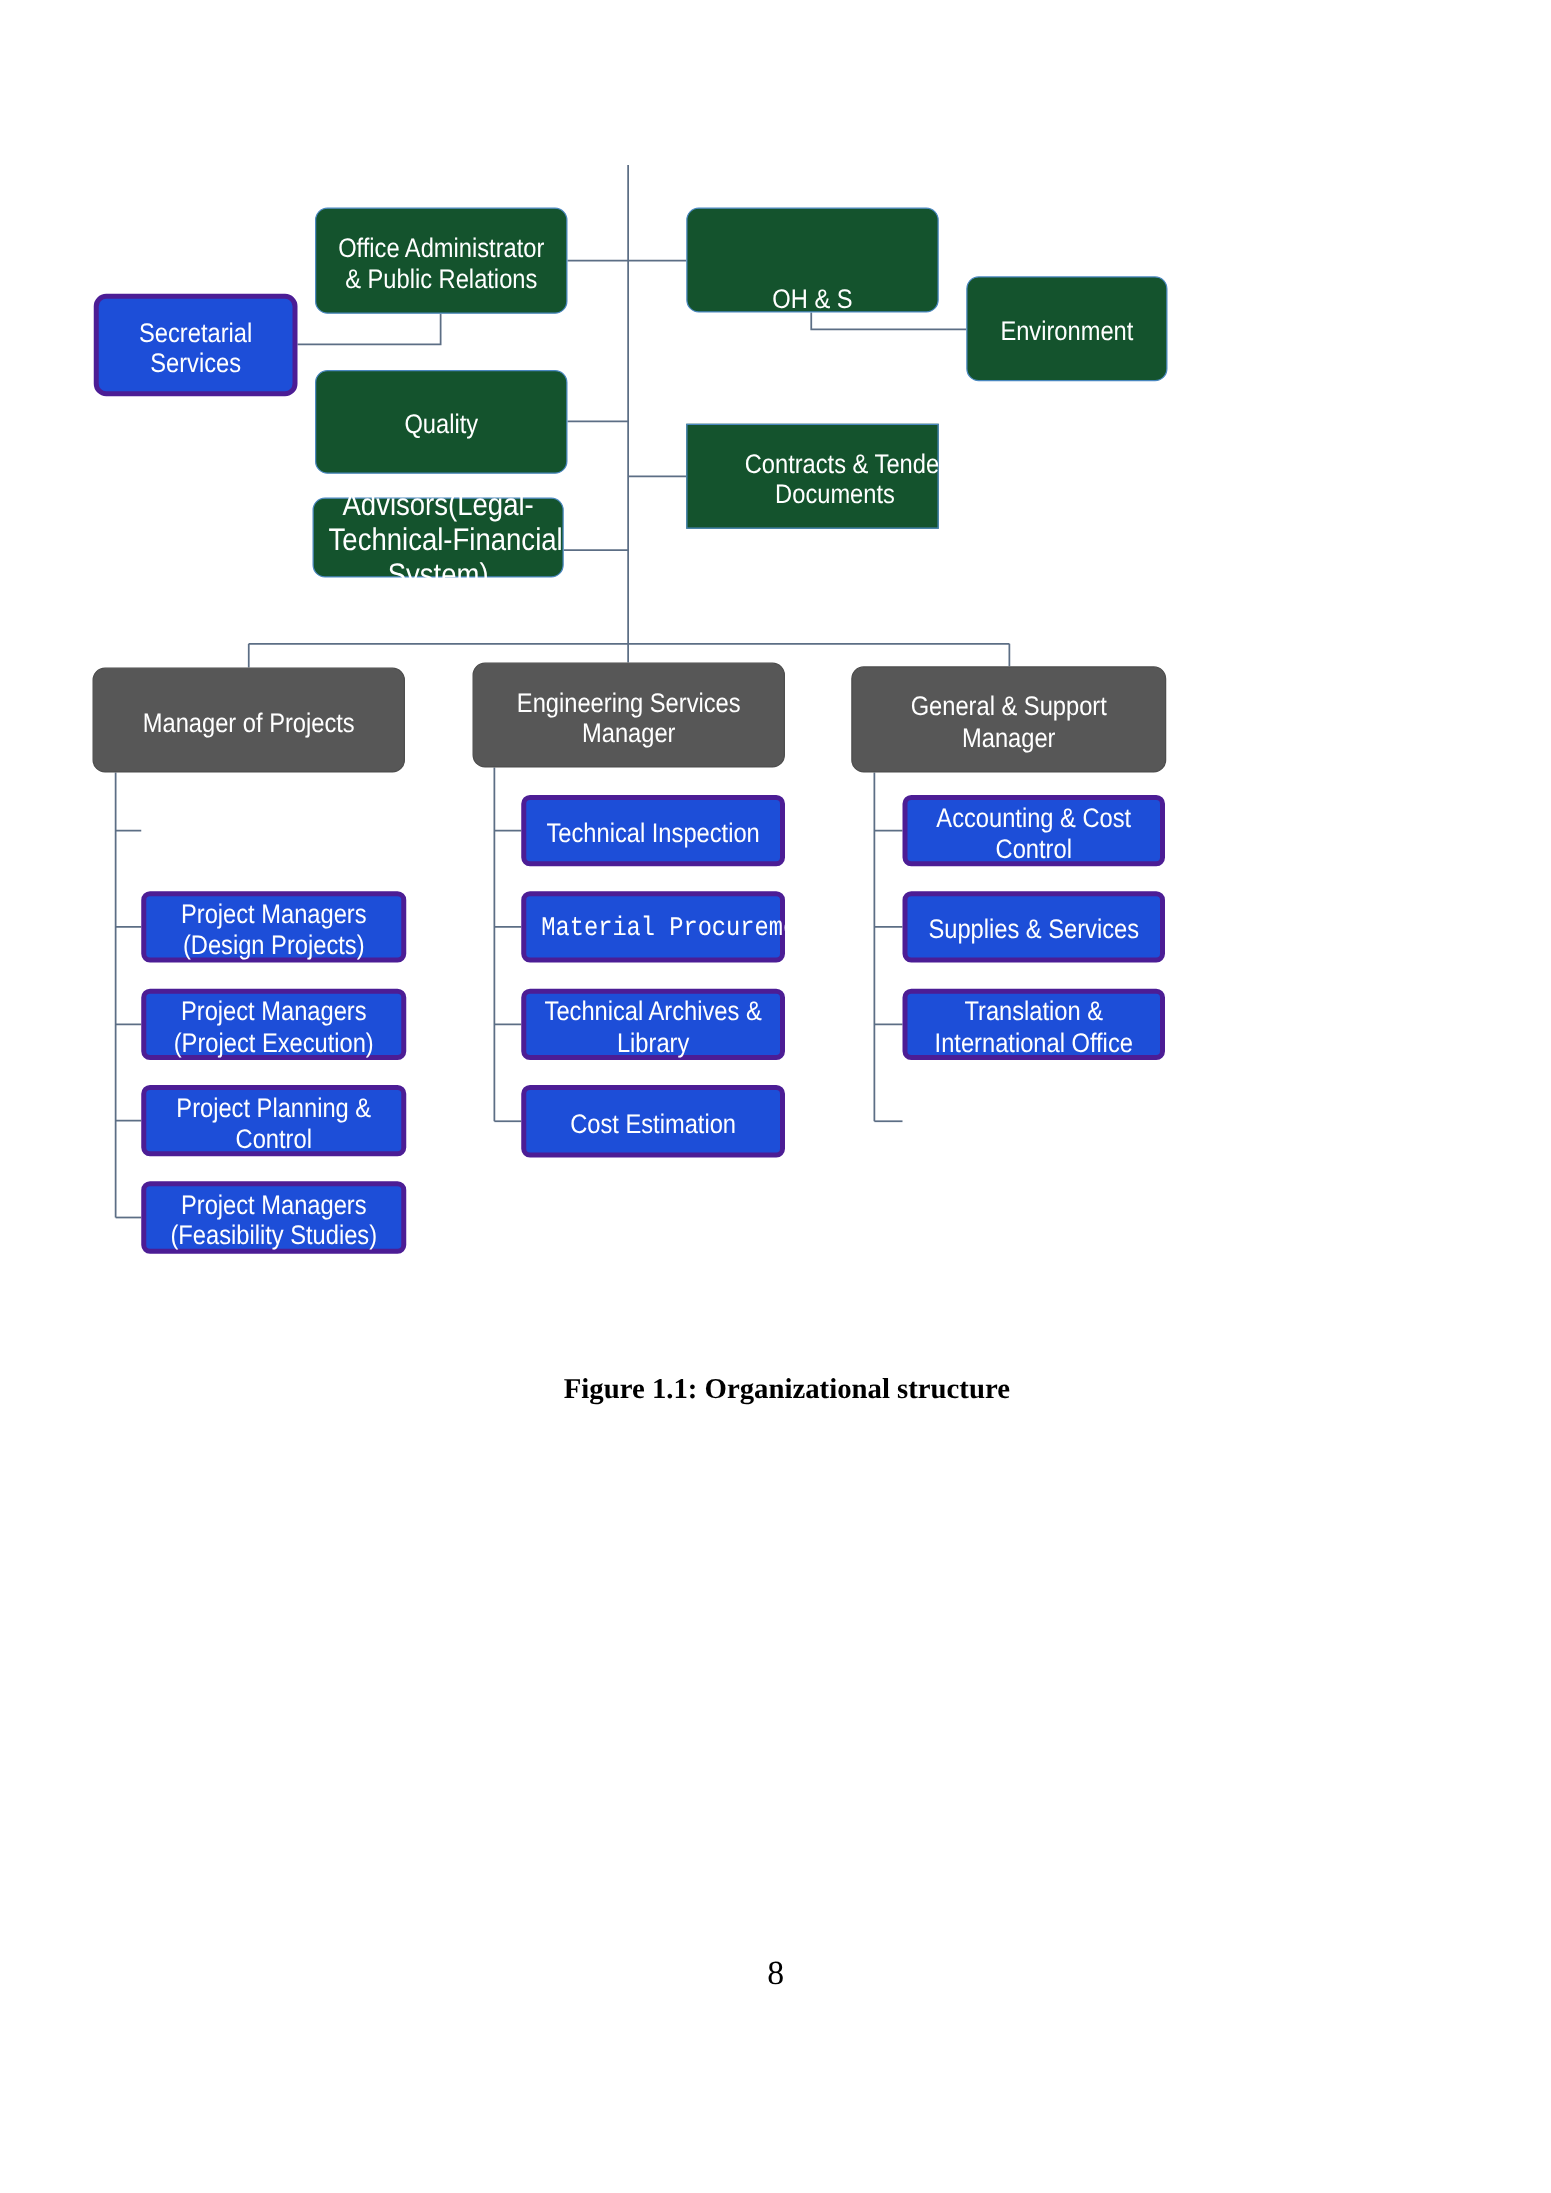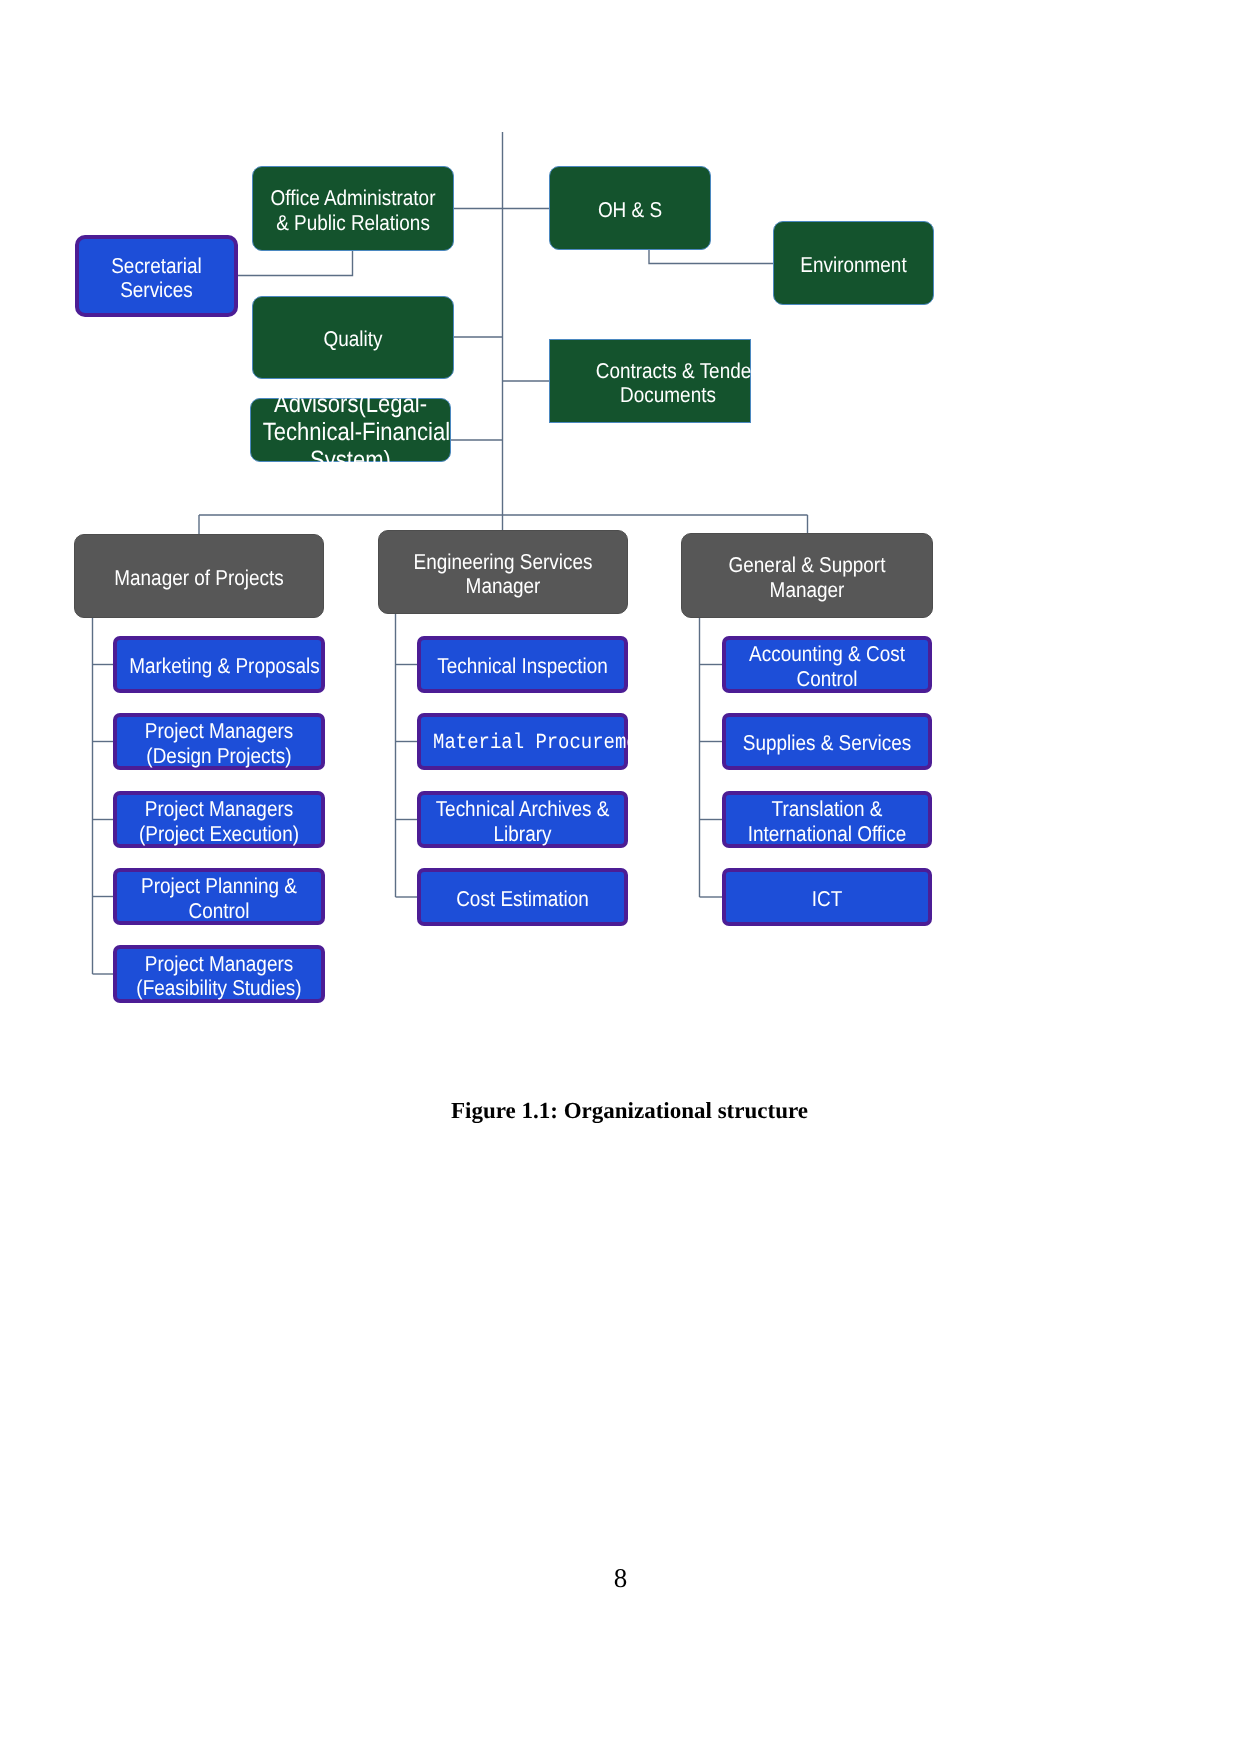--- a/index.html
+++ b/index.html
@@ -81,21 +81,21 @@
           <span class="tline">Office Administrator</span>
           <span class="tline">&amp; Public Relations</span>
         </div>
       </div>
     <div class="node n-dblue" style="left:75px;top:235px;width:163px;height:82px;border-radius:10px;">
         <div class="nlabel">
           <span class="tline">Secretarial</span>
           <span class="tline">Services</span>
         </div>
       </div>
-    <div class="node n-lblue" style="left:549px;top:166px;width:162px;height:84px;border-radius:10px;">
+    <div class="node n-lblue" style="left:549px;top:166px;width:202px;height:84px;border-radius:10px;align-items:flex-end;">
         <div class="nlabel">
           <span class="tline">OH &amp; S</span>
         </div>
       </div>
     <div class="node n-lblue" style="left:773px;top:221px;width:161px;height:84px;border-radius:10px;">
         <div class="nlabel">
           <span class="tline">Environment</span>
         </div>
       </div>
     <div class="node n-lblue" style="left:252px;top:296px;width:202px;height:83px;border-radius:10px;">
@@ -126,25 +126,20 @@
           <span class="tline">Engineering Services</span>
           <span class="tline">Manager</span>
         </div>
       </div>
     <div class="node n-gray" style="left:681px;top:533px;width:252px;height:85px;border-radius:10px;">
         <div class="nlabel">
           <span class="tline">General &amp; Support</span>
           <span class="tline">Manager</span>
         </div>
       </div>
-    <div class="node n-dblue" style="left:113px;top:636px;width:212px;height:57px;border-radius:7px;">
-        <div class="nlabel">
-          <span class="tline">Marketing &amp; Proposals</span>
-        </div>
-      </div>
     <div class="node n-dblue" style="left:113px;top:713px;width:212px;height:57px;border-radius:7px;">
         <div class="nlabel">
           <span class="tline">Project Managers</span>
           <span class="tline">(Design Projects)</span>
         </div>
       </div>
     <div class="node n-dblue" style="left:113px;top:791px;width:212px;height:57px;border-radius:7px;">
         <div class="nlabel">
           <span class="tline">Project Managers</span>
           <span class="tline">(Project Execution)</span>
@@ -191,24 +186,19 @@
       </div>
     <div class="node n-dblue" style="left:722px;top:713px;width:210px;height:57px;border-radius:7px;">
         <div class="nlabel">
           <span class="tline">Supplies &amp; Services</span>
         </div>
       </div>
     <div class="node n-dblue" style="left:722px;top:791px;width:210px;height:57px;border-radius:7px;">
         <div class="nlabel">
           <span class="tline">Translation &amp;</span>
           <span class="tline">International Office</span>
-        </div>
-      </div>
-    <div class="node n-dblue" style="left:722px;top:868px;width:210px;height:58px;border-radius:7px;">
-        <div class="nlabel">
-          <span class="tline">ICT</span>
         </div>
       </div>
 
   </div>
   <div class="caption">Figure 1.1: Organizational structure</div>
   <div class="pagenum">8</div>
 </div>
 
 </body></html>

